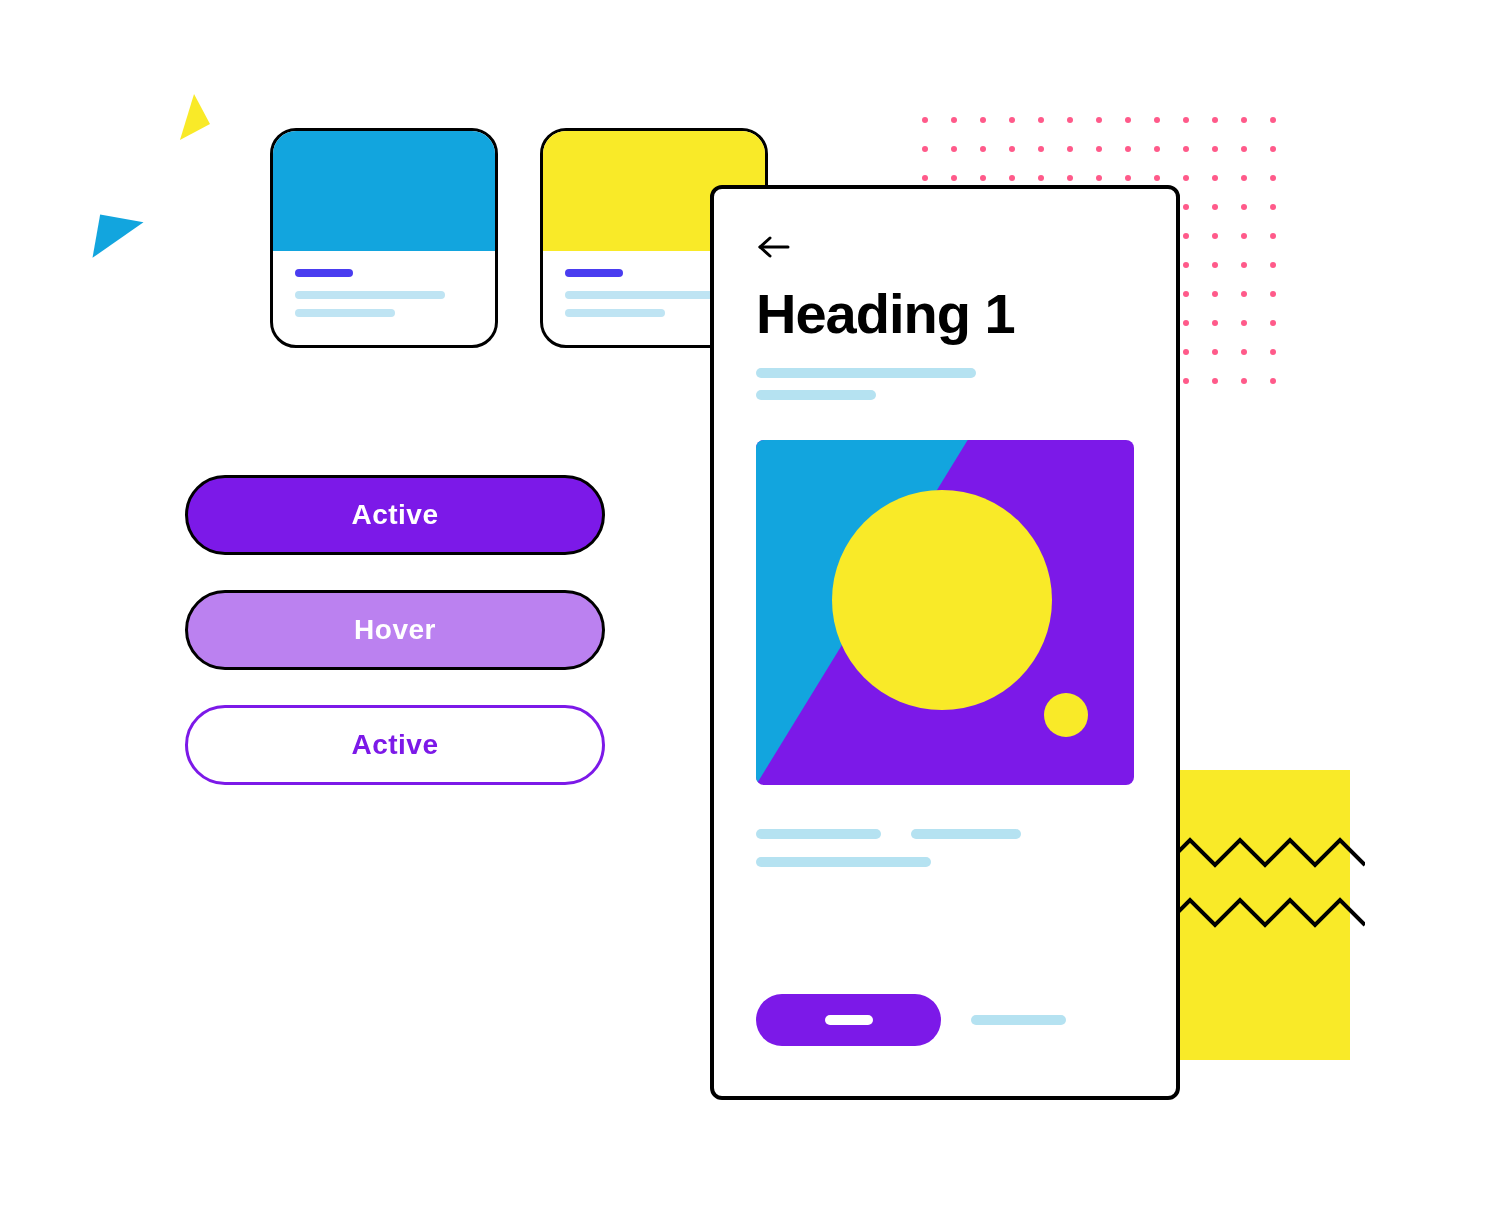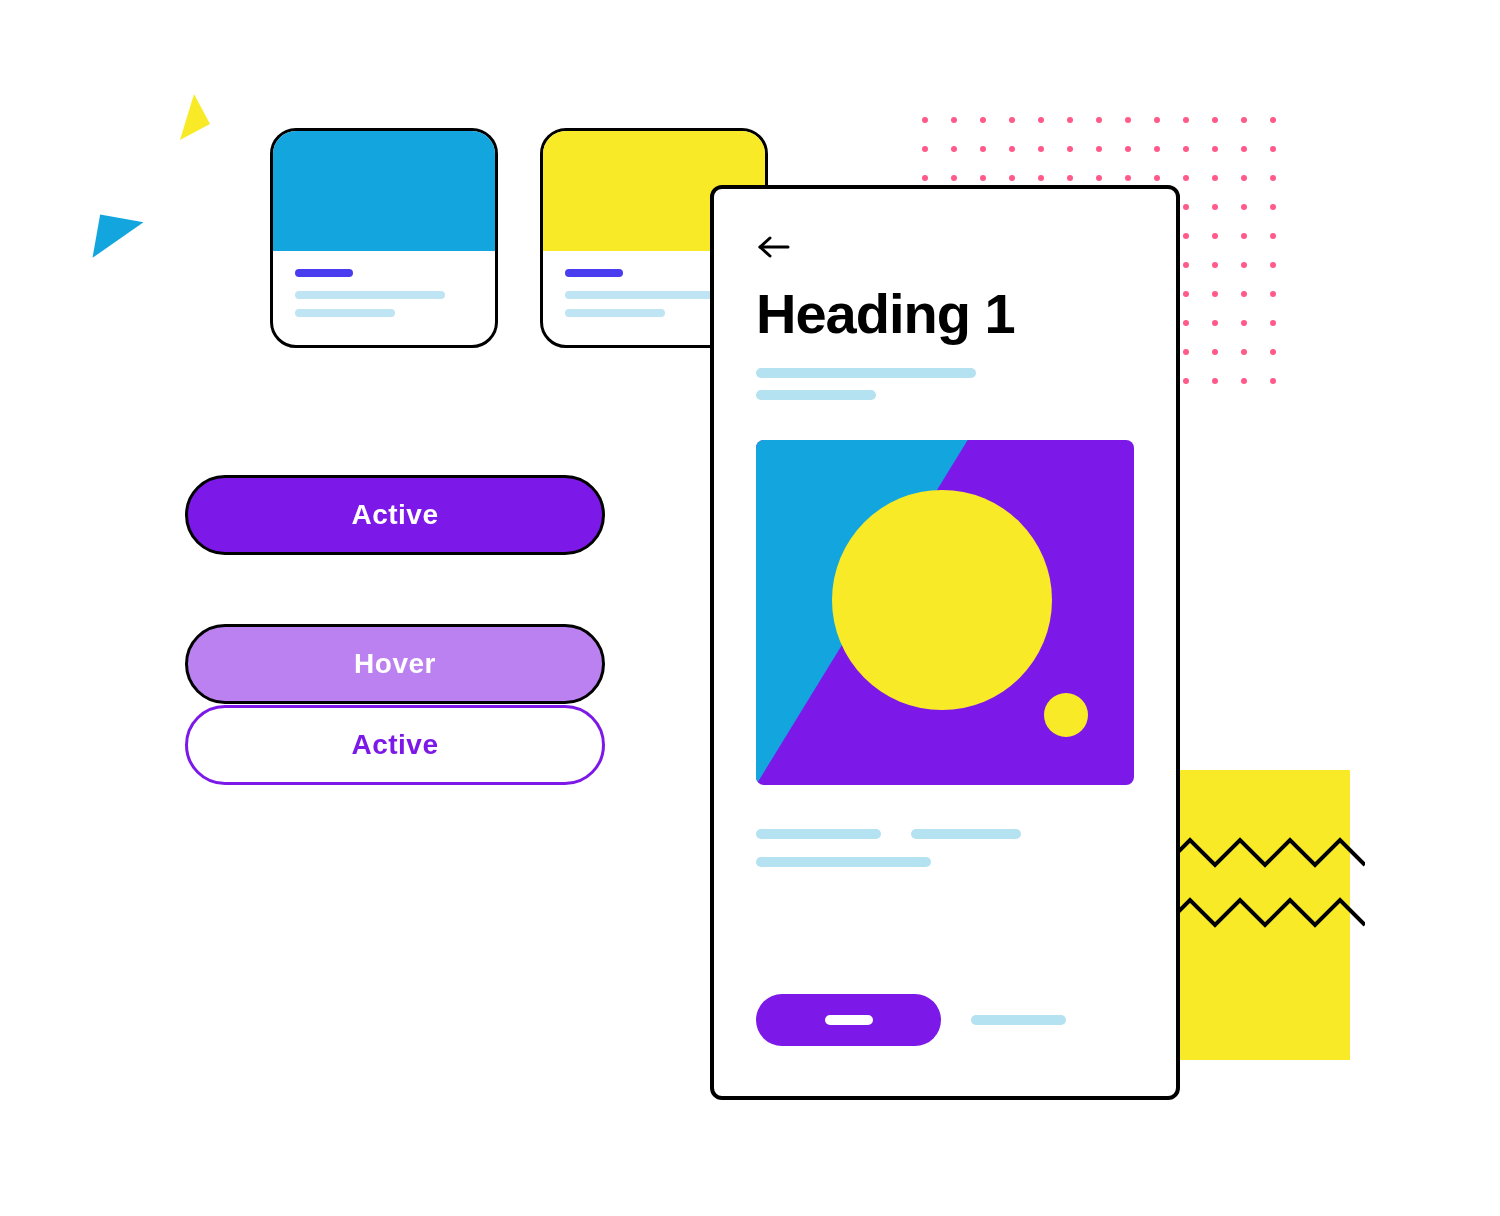--- a/index.html
+++ b/index.html
@@ -31,21 +31,21 @@
     left: 185px;
     width: 420px; height: 80px;
     border-radius: 44px;
     font-weight: 800;
     font-size: 28px;
     letter-spacing: 0.5px;
     display: flex; align-items: center; justify-content: center;
     cursor: pointer;
   }
   #btn-default { top: 475px; background: #7c19e8; color: #fff; border: 3px solid #000; }
-  #btn-hover   { top: 624px; background: #bb81f0; color: #fff; border: 3px solid #000; }
+  #btn-hover   { top: 590px; background: #bb81f0; color: #fff; border: 3px solid #000; }
   #btn-active  { top: 705px; background: #fff; color: #7c19e8; border: 3px solid #7c19e8; justify-content: center; }
 
   
   #type-sample {
     position: absolute;
     left: 400px; top: 850px;
     font-size: 210px;
     font-weight: 400;
     color: #000;
     line-height: 1;

